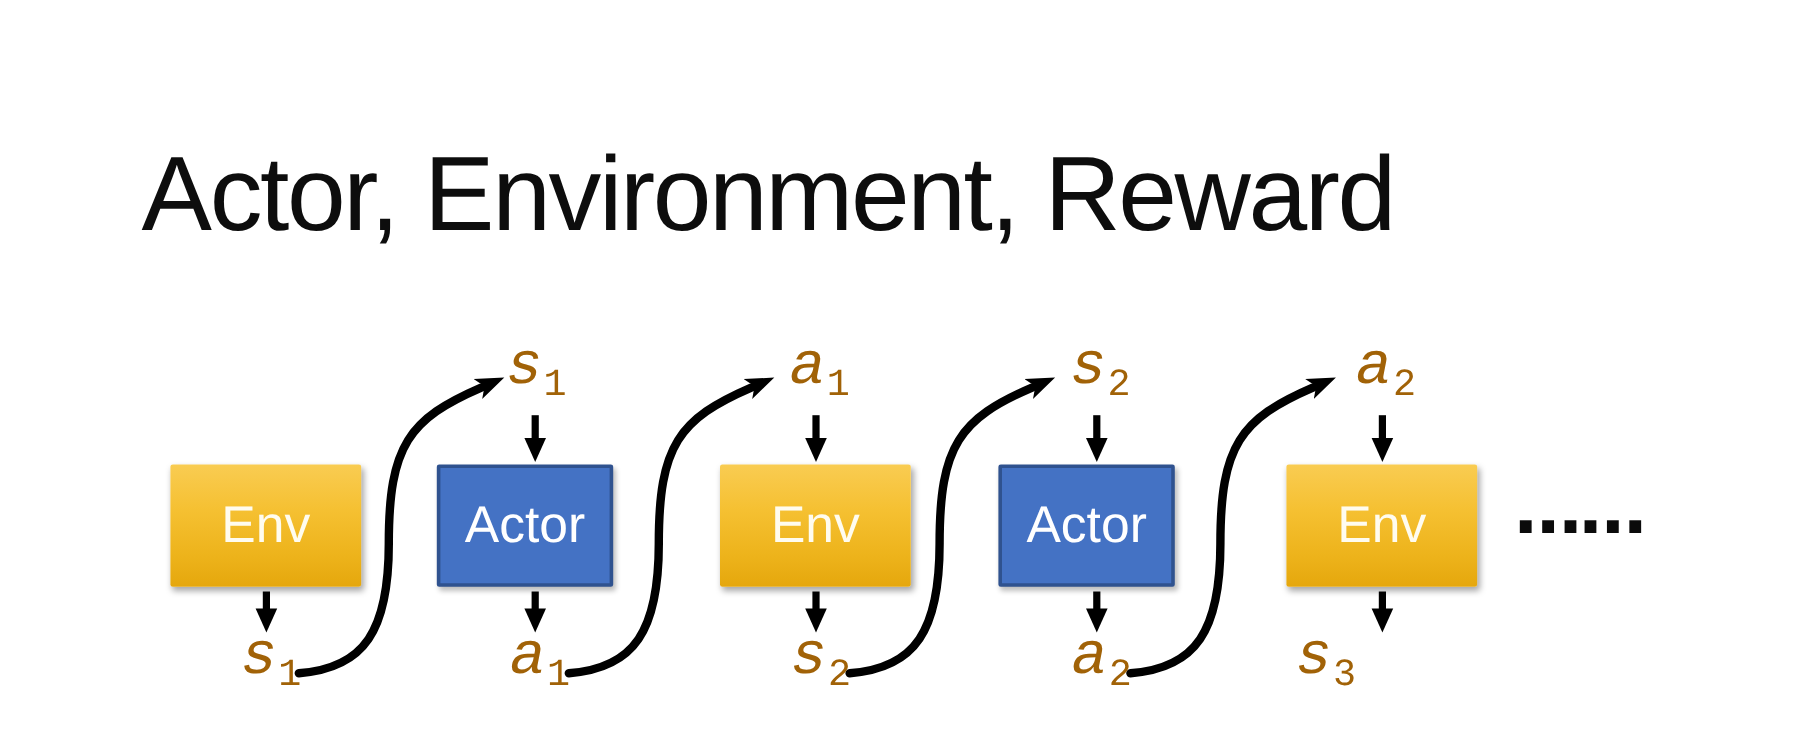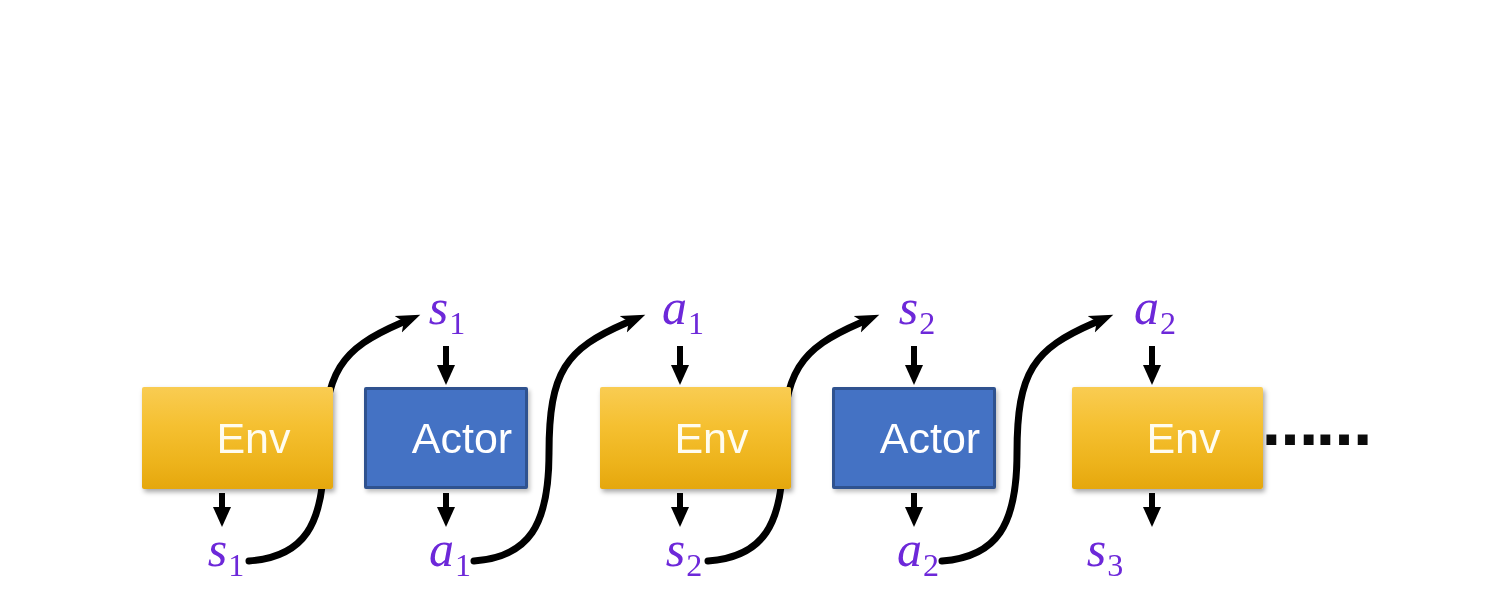--- a/index.html
+++ b/index.html
@@ -23,44 +23,43 @@
   .box {
     position:absolute;
     top:387px;
     height:102px;
     display:flex;
     align-items:center;
     justify-content:center;
     font-size:43px;
     line-height:1;
     border-radius:2px;
-    padding-left:32px;
   }
   .box-env {
     width:159px;
     background:linear-gradient(180deg, var(--env-top,#F9CC52) 0%, #F5C031 38%, #EDB31B 75%, var(--env-bottom,#E5A70D) 100%);
     color:#FFFCEF;
     box-shadow:2px 3px 5px rgba(0,0,0,0.35);
   }
   .box-actor {
-    width:164px;
+    width:147px;
     background:var(--actor-fill,#4472C4);
     border:3px solid var(--actor-border,#2F528F);
     color:#ffffff;
     box-shadow:2px 3px 4px rgba(0,0,0,0.25);
     box-sizing:border-box;
   }
   .math {
     position:absolute;
     transform:translateX(-50%);
-    font-family:Liberation Serif, serif;
+    font-family:Liberation Mono, monospace;
     font-style:italic;
     font-size:50px;
     line-height:1;
-    color:#6d28d9;
+    color:#a16207;
     white-space:nowrap;
   }
   .math sub {
     font-style:normal;
     font-size:32px;
     line-height:1;
     vertical-align:-10px;
     margin-left:1px;
   }
   .math-top { top:282px; }
@@ -77,20 +76,21 @@
   }
   #arrows { position:absolute; left:0; top:0; }
   #arrows path.curve { fill:none; stroke:#000; stroke-width:7; stroke-linecap:round; }
   #arrows line.stem { stroke:#000; stroke-width:6; }
 </style>
 </head>
 <body>
 
 <div id="slide" style="--env-top: #F9CC52; --env-bottom: #E5A70D; --actor-fill: #4472C4; --actor-border: #2F528F;">
 
+  <div id="title">Actor, Environment, Reward</div>
 
   <svg id="arrows" width="1500" height="608" viewBox="0 0 1500 608">
     <defs>
       <marker id="mTri" orient="auto" markerUnits="userSpaceOnUse" markerWidth="26" markerHeight="24" refX="2" refY="11">
         <path d="M1,2 L21,11 L1,20 Z" fill="#000"></path>
       </marker>
       <marker id="mCurve" orient="auto" markerUnits="userSpaceOnUse" markerWidth="30" markerHeight="24" refX="3" refY="10">
         <path d="M0,1 L24,10 L0,19 L6,10 Z" fill="#000"></path>
       </marker>
     </defs>

